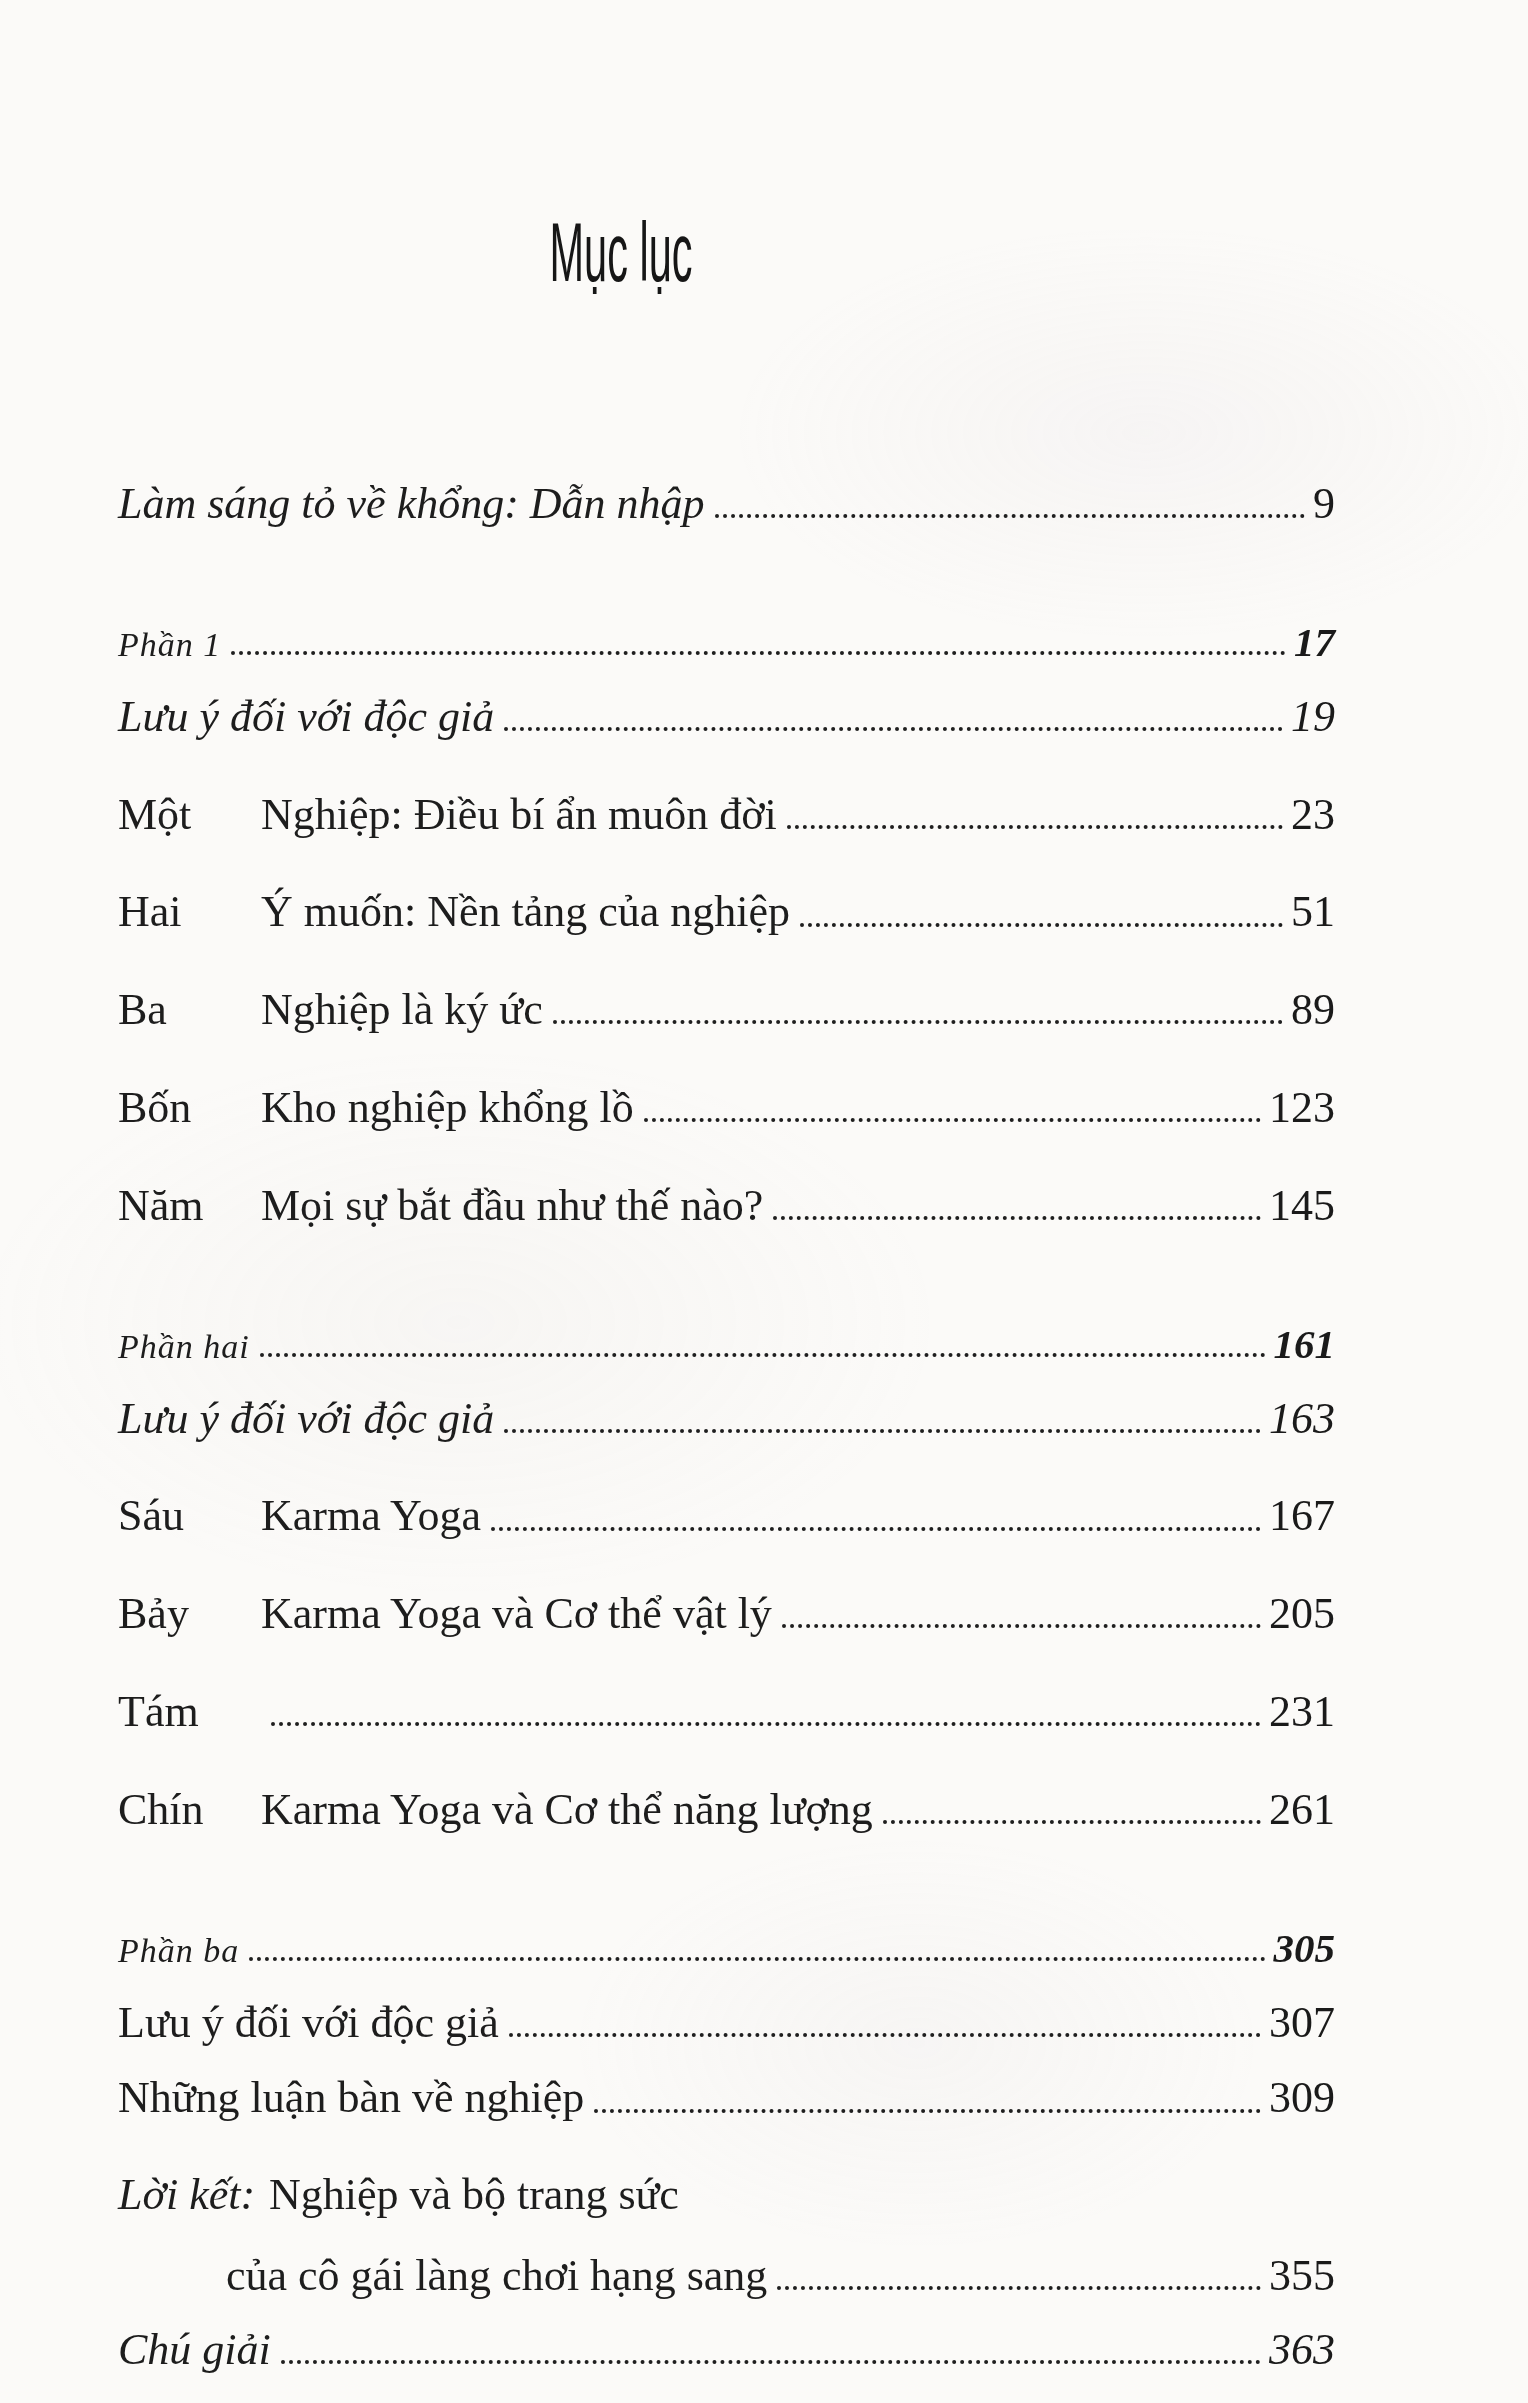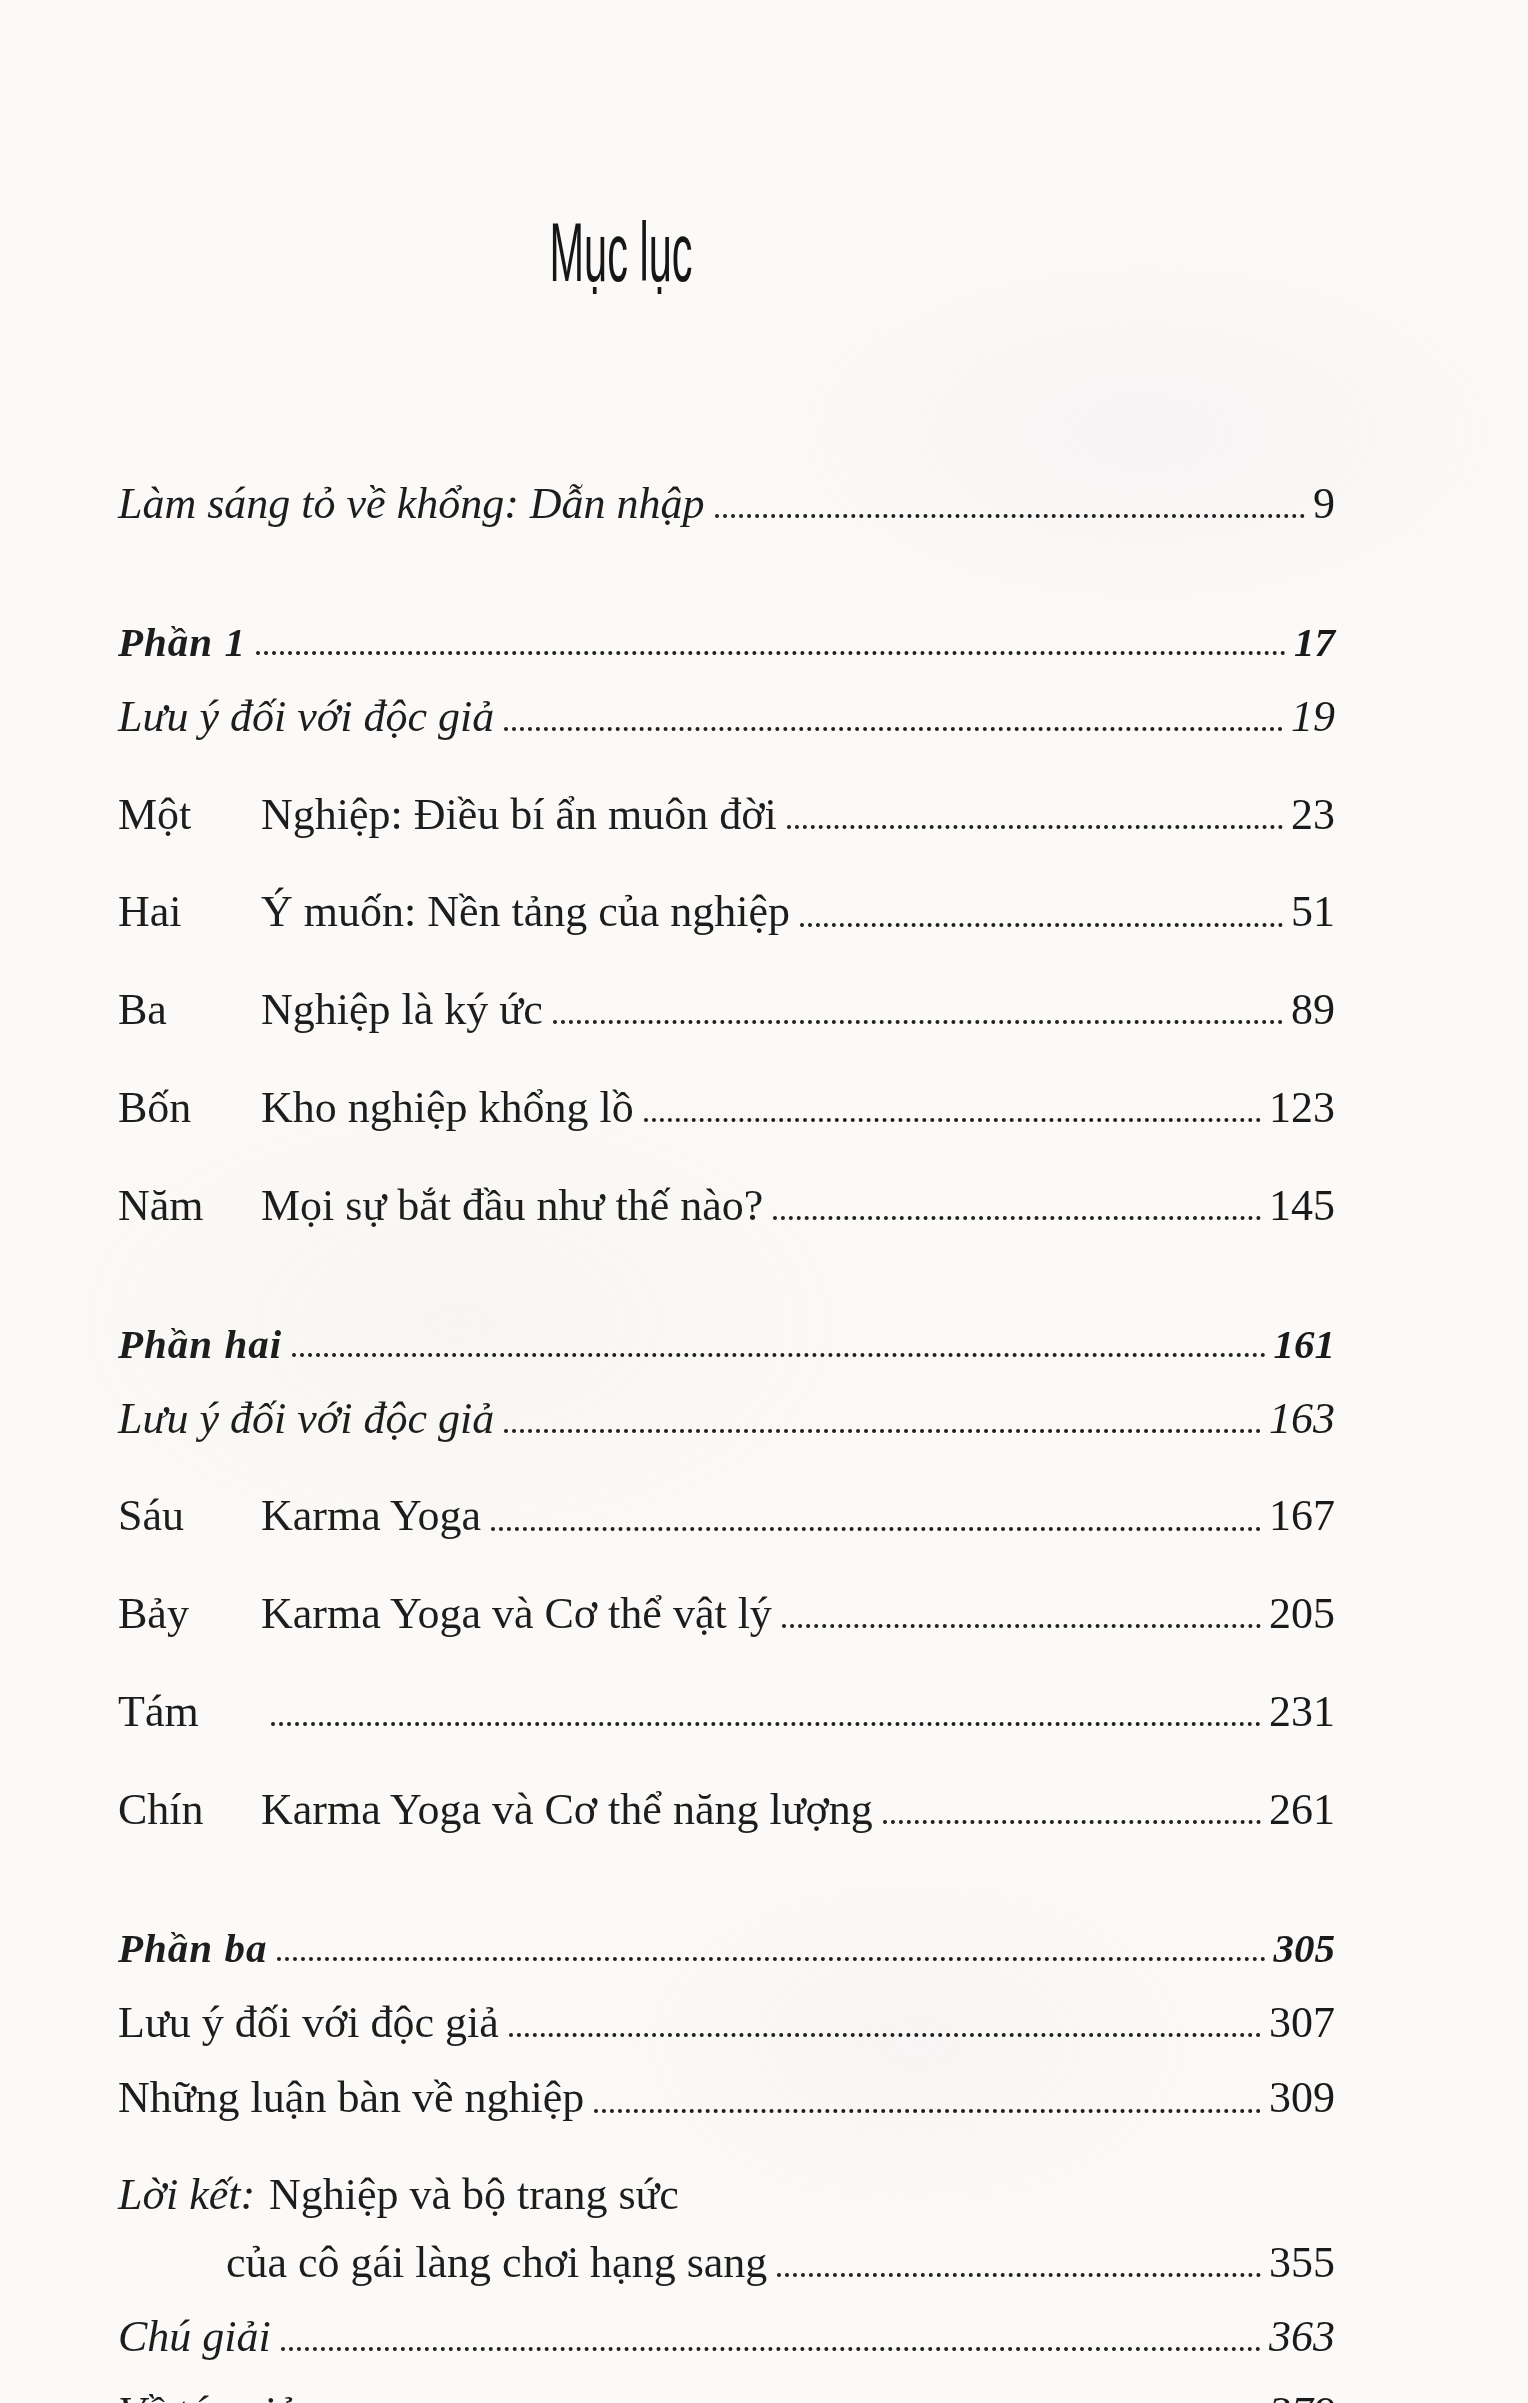--- a/index.html
+++ b/index.html
@@ -39,34 +39,34 @@
     display:flex;
     align-items:baseline;
     margin:29.6px 194px 0 118px;
     font-size:44px;
     line-height:1.05;
     white-space:nowrap;
   }
   .row.first{margin-top:89px;}
   .row.section{margin-top:94px;}
   .row.pre-kq{margin-top:51px;}
-  .row.cont{margin-top:21px;padding-left:108px;}
+  .row.cont{margin-top:34px;padding-left:108px;}
   .row.chu{margin-top:28px;}
   .label{
     flex:none;
     width:143px;
     margin-top:22px;
   }
   .title{flex:none;}
   .it{font-style:italic;}
   .script{
     font-style:italic;
-    font-weight:bold;
+    font-weight:normal;
     letter-spacing:1px;
-    font-size:41px;
+    font-size:34px;
   }
   .prefix{font-style:italic;margin-right:13.8px;}
   .leader{
     flex:1 1 auto;
     border-bottom:4.9px dotted #1f1f1f;
     align-self:flex-end;
     margin:0 7.9px 8.9px 9.9px;
     min-width:29.6px;
     height:0;
   }

